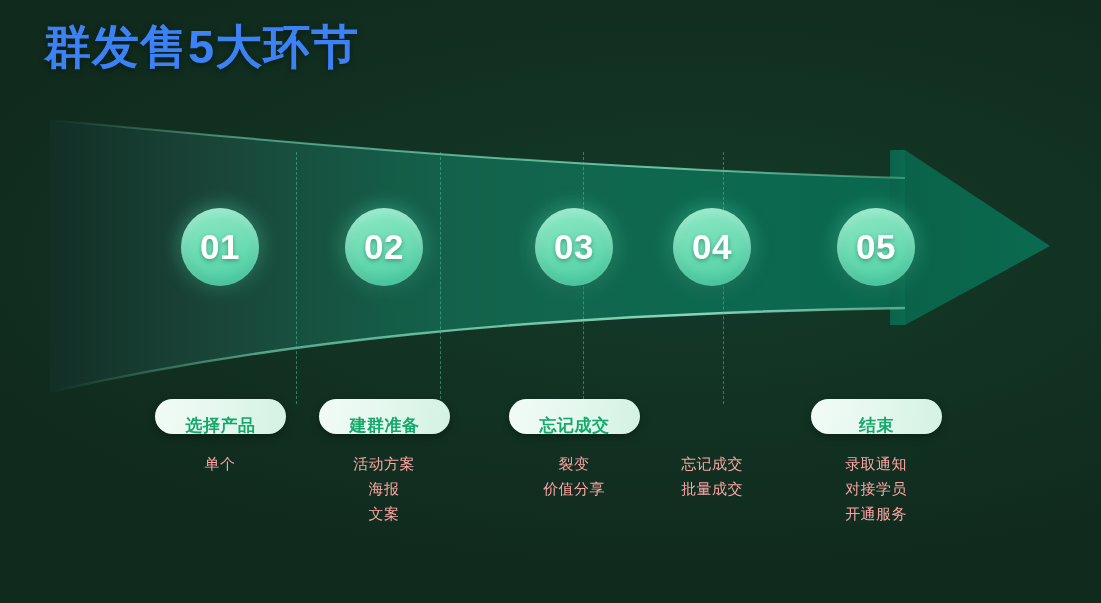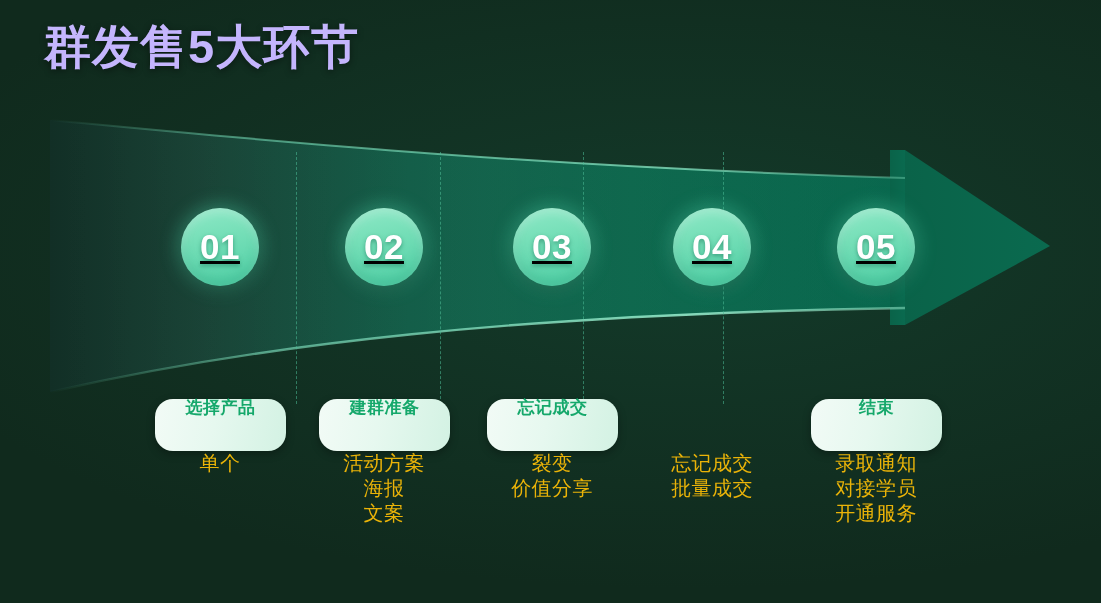--- a/index.html
+++ b/index.html
@@ -32,21 +32,21 @@
     width: 1101px;
     height: 603px;
   }
   
   .title {
     position: absolute;
     left: 44px;
     top: 17px;
     font-size: 47px;
     font-weight: 700;
-    color: #c4b5fd;
+    color: #3b82f6;
     letter-spacing: 1px;
     line-height: 60px;
     text-shadow: 0 2px 7px rgba(0,0,0,0.45);
     white-space: nowrap;
   }
   
   .steps {
     position: absolute;
     left: 0;
     top: 0;
@@ -70,64 +70,63 @@
     border-radius: 50%;
     background: linear-gradient(168deg, #8fe9c7 0%, #76dfb8 38%, #4ecfa5 100%);
     box-shadow:
       0 0 18px 3px rgba(78, 212, 170, 0.42),
       0 5px 12px rgba(0, 0, 0, 0.32),
       inset 0 -6px 12px rgba(22, 140, 104, 0.25),
       inset 0 4px 10px rgba(255, 255, 255, 0.28);
     display: flex;
     align-items: center;
     justify-content: center;
-    text-decoration: underline;
   }
   .circle-num {
     font-size: 35px;
     font-weight: 700;
     color: #ffffff;
     letter-spacing: 0.5px;
     text-shadow: 0 2px 4px rgba(20, 110, 80, 0.55);
     line-height: 1;
     padding-bottom: 2px;
   }
   .pill {
     position: absolute;
     left: 50%;
     top: 399px;
     width: 131px;
-    height: 52px;
+    height: 35px;
     margin-left: -65px;
     border-radius: 18px;
     background: linear-gradient(100deg, #f2fbf6 0%, #e6f8ef 45%, #d3f2e3 100%);
     box-shadow: 0 3px 9px rgba(0, 0, 0, 0.3);
     display: flex;
-    align-items: flex-start;
+    align-items: flex-end;
     justify-content: center;
   }
   .pill-label {
     font-size: 17px;
     font-weight: 700;
     color: #15a86b;
     letter-spacing: 0.5px;
     line-height: 1;
     white-space: nowrap;
   }
   .sublist {
     position: absolute;
     left: 50%;
     top: 451px;
     width: 200px;
     margin-left: -100px;
     text-align: center;
   }
   .sub-item {
-    font-size: 20px;
-    color: #eab308;
+    font-size: 15px;
+    color: #fca5a5;
     line-height: 25px;
     letter-spacing: 0.4px;
     white-space: nowrap;
   }
   
   .divider {
     position: absolute;
     top: 152px;
     width: 0;
     height: 252px;
@@ -220,21 +219,21 @@
       <div class="pill">
         <span class="pill-label">建群准备</span>
       </div>
       <div class="sublist">
         <div class="sub-item">活动方案</div>
         <div class="sub-item">海报</div>
         <div class="sub-item">文案</div>
       </div>
     </div>
 
-    <div class="step" style="left:552px;">
+    <div class="step" style="left:574px;">
       <div class="circle">
         <span class="circle-num">03</span>
       </div>
       <div class="pill">
         <span class="pill-label">忘记成交</span>
       </div>
       <div class="sublist">
         <div class="sub-item">裂变</div>
         <div class="sub-item">价值分享</div>
       </div>

